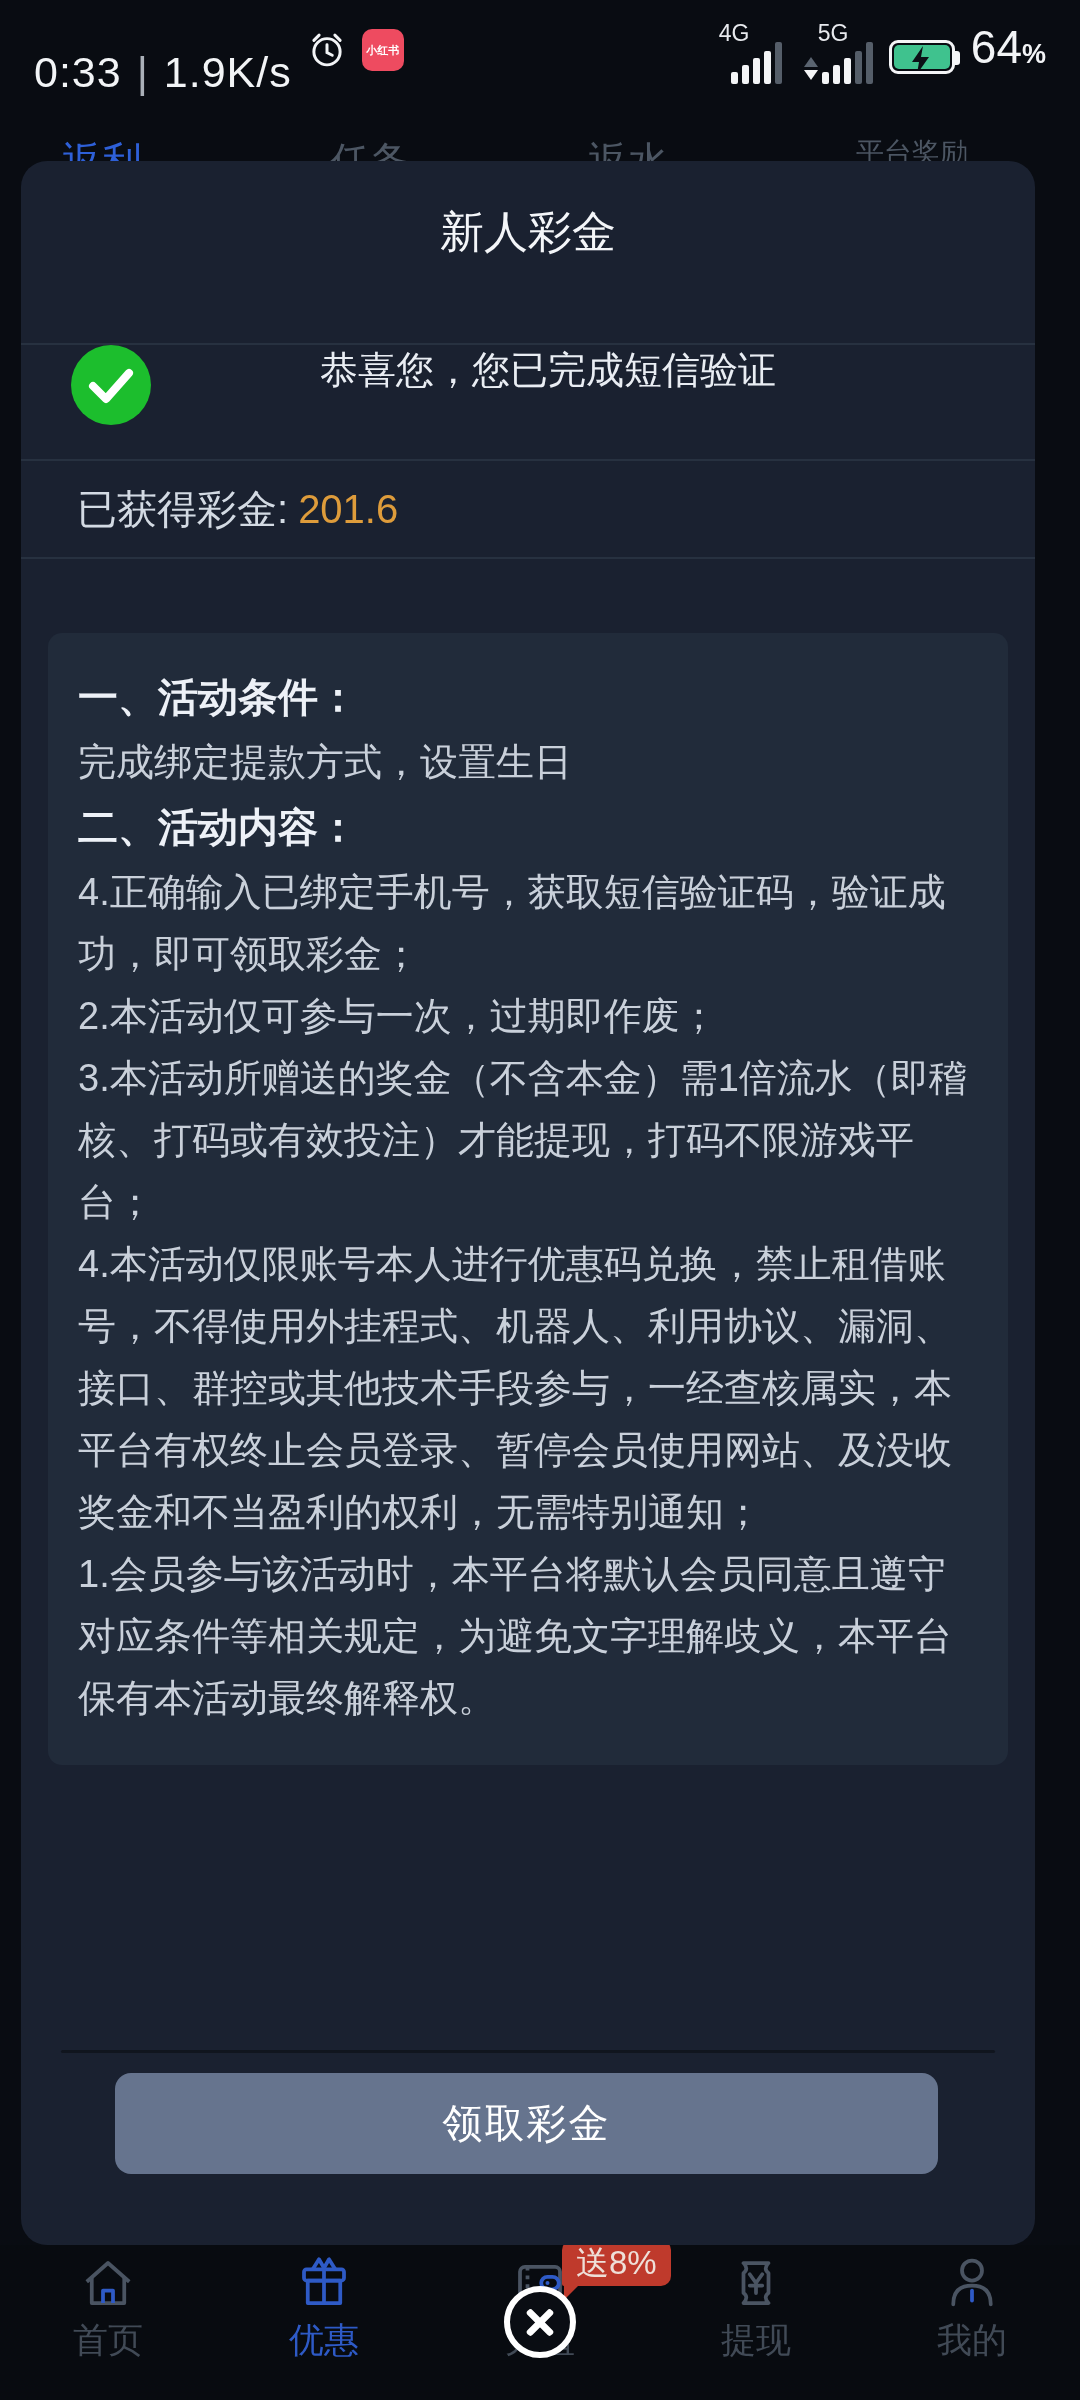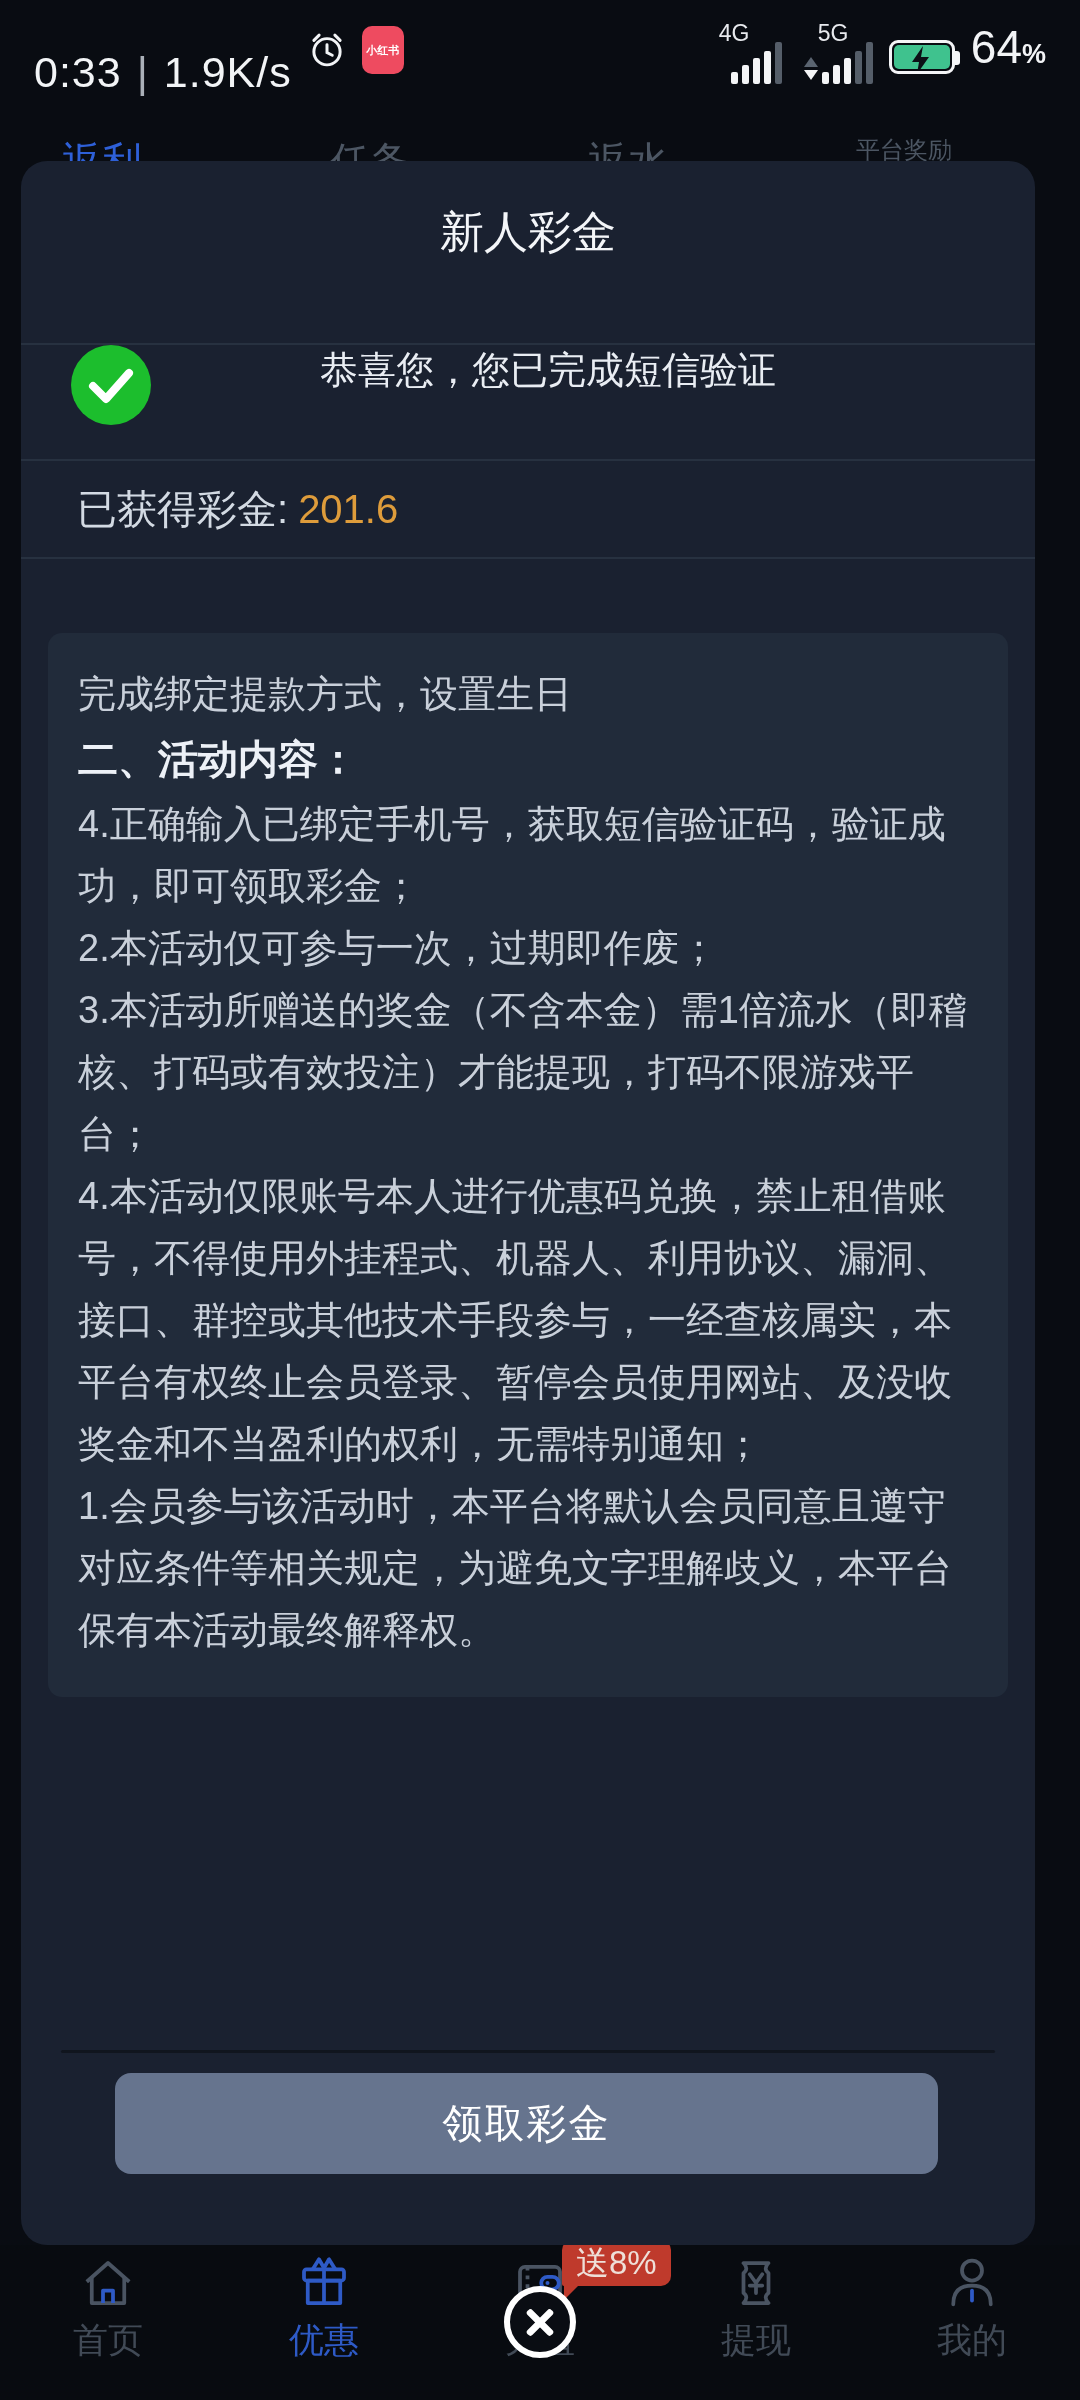--- a/index.html
+++ b/index.html
@@ -13,21 +13,21 @@
   body{background:#000;font-family:"Liberation Sans","DejaVu Sans",sans-serif;}
   .screen{position:relative;width:1080px;height:2400px;background:var(--page-bg);overflow:hidden;}
 
   
   .status-bar{position:absolute;top:0;left:0;width:100%;height:100px;z-index:6;
     display:flex;align-items:center;justify-content:space-between;padding:0 34px;color:#f2f4f6;}
   .sb-left{display:flex;align-items:center;gap:14px;}
   .sb-time-speed{font-size:43px;font-weight:500;letter-spacing:1px;margin-top:44px;}
   .sb-sep{color:#aab0b8;font-weight:300;padding:0 2px;}
   .alarm-icon{width:42px;height:42px;}
-  .app-badge{width:42px;height:48px;border-radius:10px;background:#ee4b60;color:#fff;
+  .app-badge{width:42px;height:42px;border-radius:10px;background:#ee4b60;color:#fff;
     display:flex;align-items:center;justify-content:center;font-size:11px;font-weight:700;text-align:center;}
   .sb-right{display:flex;align-items:flex-end;gap:16px;}
   .sig-cluster{position:relative;height:66px;display:flex;align-items:flex-end;}
   .sig-label{position:absolute;top:2px;left:0;font-size:23px;font-weight:500;color:#e8eaee;}
   .bars{display:flex;align-items:flex-end;gap:4px;margin-left:12px;}
   .bar{width:7px;border-radius:2px;background:#f4f5f7;}
   .bar.dim{background:#555e69;}
   .updown{display:flex;flex-direction:column;gap:3px;margin:0 2px 4px 6px;}
   .tri-up{width:0;height:0;border-left:7px solid transparent;border-right:7px solid transparent;border-bottom:10px solid #5a6470;}
   .tri-down{width:0;height:0;border-left:7px solid transparent;border-right:7px solid transparent;border-top:10px solid #f4f5f7;}
@@ -35,21 +35,21 @@
   .battery::after{content:"";position:absolute;right:-8px;top:8px;width:5px;height:14px;background:#f4f5f7;border-radius:0 3px 3px 0;}
   .battery-fill{position:absolute;inset:2px;border-radius:5px;background:#3fc28e;overflow:hidden;}
   .bolt{position:absolute;left:10px;top:-2px;width:34px;height:34px;}
   .pct{font-size:46px;font-weight:500;line-height:60px;}
   .pct small{font-size:27px;font-weight:600;}
 
   
   .top-tabs{position:absolute;top:134px;left:0;right:0;height:60px;z-index:1;font-size:40px;}
   .top-tab{position:absolute;white-space:nowrap;color:var(--tab-inactive);}
   .top-tab.active{color:var(--tab-active);}
-  .tt1{left:62px;} .tt2{left:330px;} .tt3{left:588px;} .tt4{left:856px;font-size:24px;}
+  .tt1{left:62px;} .tt2{left:330px;} .tt3{left:588px;} .tt4{left:856px;font-size:28px;}
 
   
   .modal{position:absolute;left:21px;top:161px;width:1014px;height:2084px;z-index:5;
     background:var(--modal-bg);border-radius:26px;color:var(--text-primary);}
   .modal-title{height:184px;padding-top:42px;text-align:center;font-size:44px;color:#f4f6f9;
     border-bottom:2px solid var(--divider);}
   .success-row{height:116px;border-bottom:2px solid var(--divider);
     display:flex;align-items:flex-start;padding:0 90px 0 50px;}
   .check-circle{width:80px;height:80px;border-radius:50%;background:var(--success-green);
     display:flex;align-items:center;justify-content:center;flex:0 0 auto;}
@@ -205,20 +205,21 @@
       </div>
       <div class="success-text">恭喜您，您已完成短信验证</div>
     </div>
 
     <div class="bonus-row">
       <span>已获得彩金:</span>
       <span class="bonus-amount">201.6</span>
     </div>
 
     <div class="rules-panel">
+      <div class="rules-h">一、活动条件：</div>
       <div>完成绑定提款方式，设置生日</div>
       <div class="rules-h">二、活动内容：</div>
       <div>4.正确输入已绑定手机号，获取短信验证码，验证成功，即可领取彩金；</div>
       <div>2.本活动仅可参与一次，过期即作废；</div>
       <div>3.本活动所赠送的奖金（不含本金）需1倍流水（即稽核、打码或有效投注）才能提现，打码不限游戏平台；</div>
       <div>4.本活动仅限账号本人进行优惠码兑换，禁止租借账号，不得使用外挂程式、机器人、利用协议、漏洞、接口、群控或其他技术手段参与，一经查核属实，本平台有权终止会员登录、暂停会员使用网站、及没收奖金和不当盈利的权利，无需特别通知；</div>
       <div>1.会员参与该活动时，本平台将默认会员同意且遵守对应条件等相关规定，为避免文字理解歧义，本平台保有本活动最终解释权。</div>
     </div>
 
     <div class="pre-button-divider"></div>

